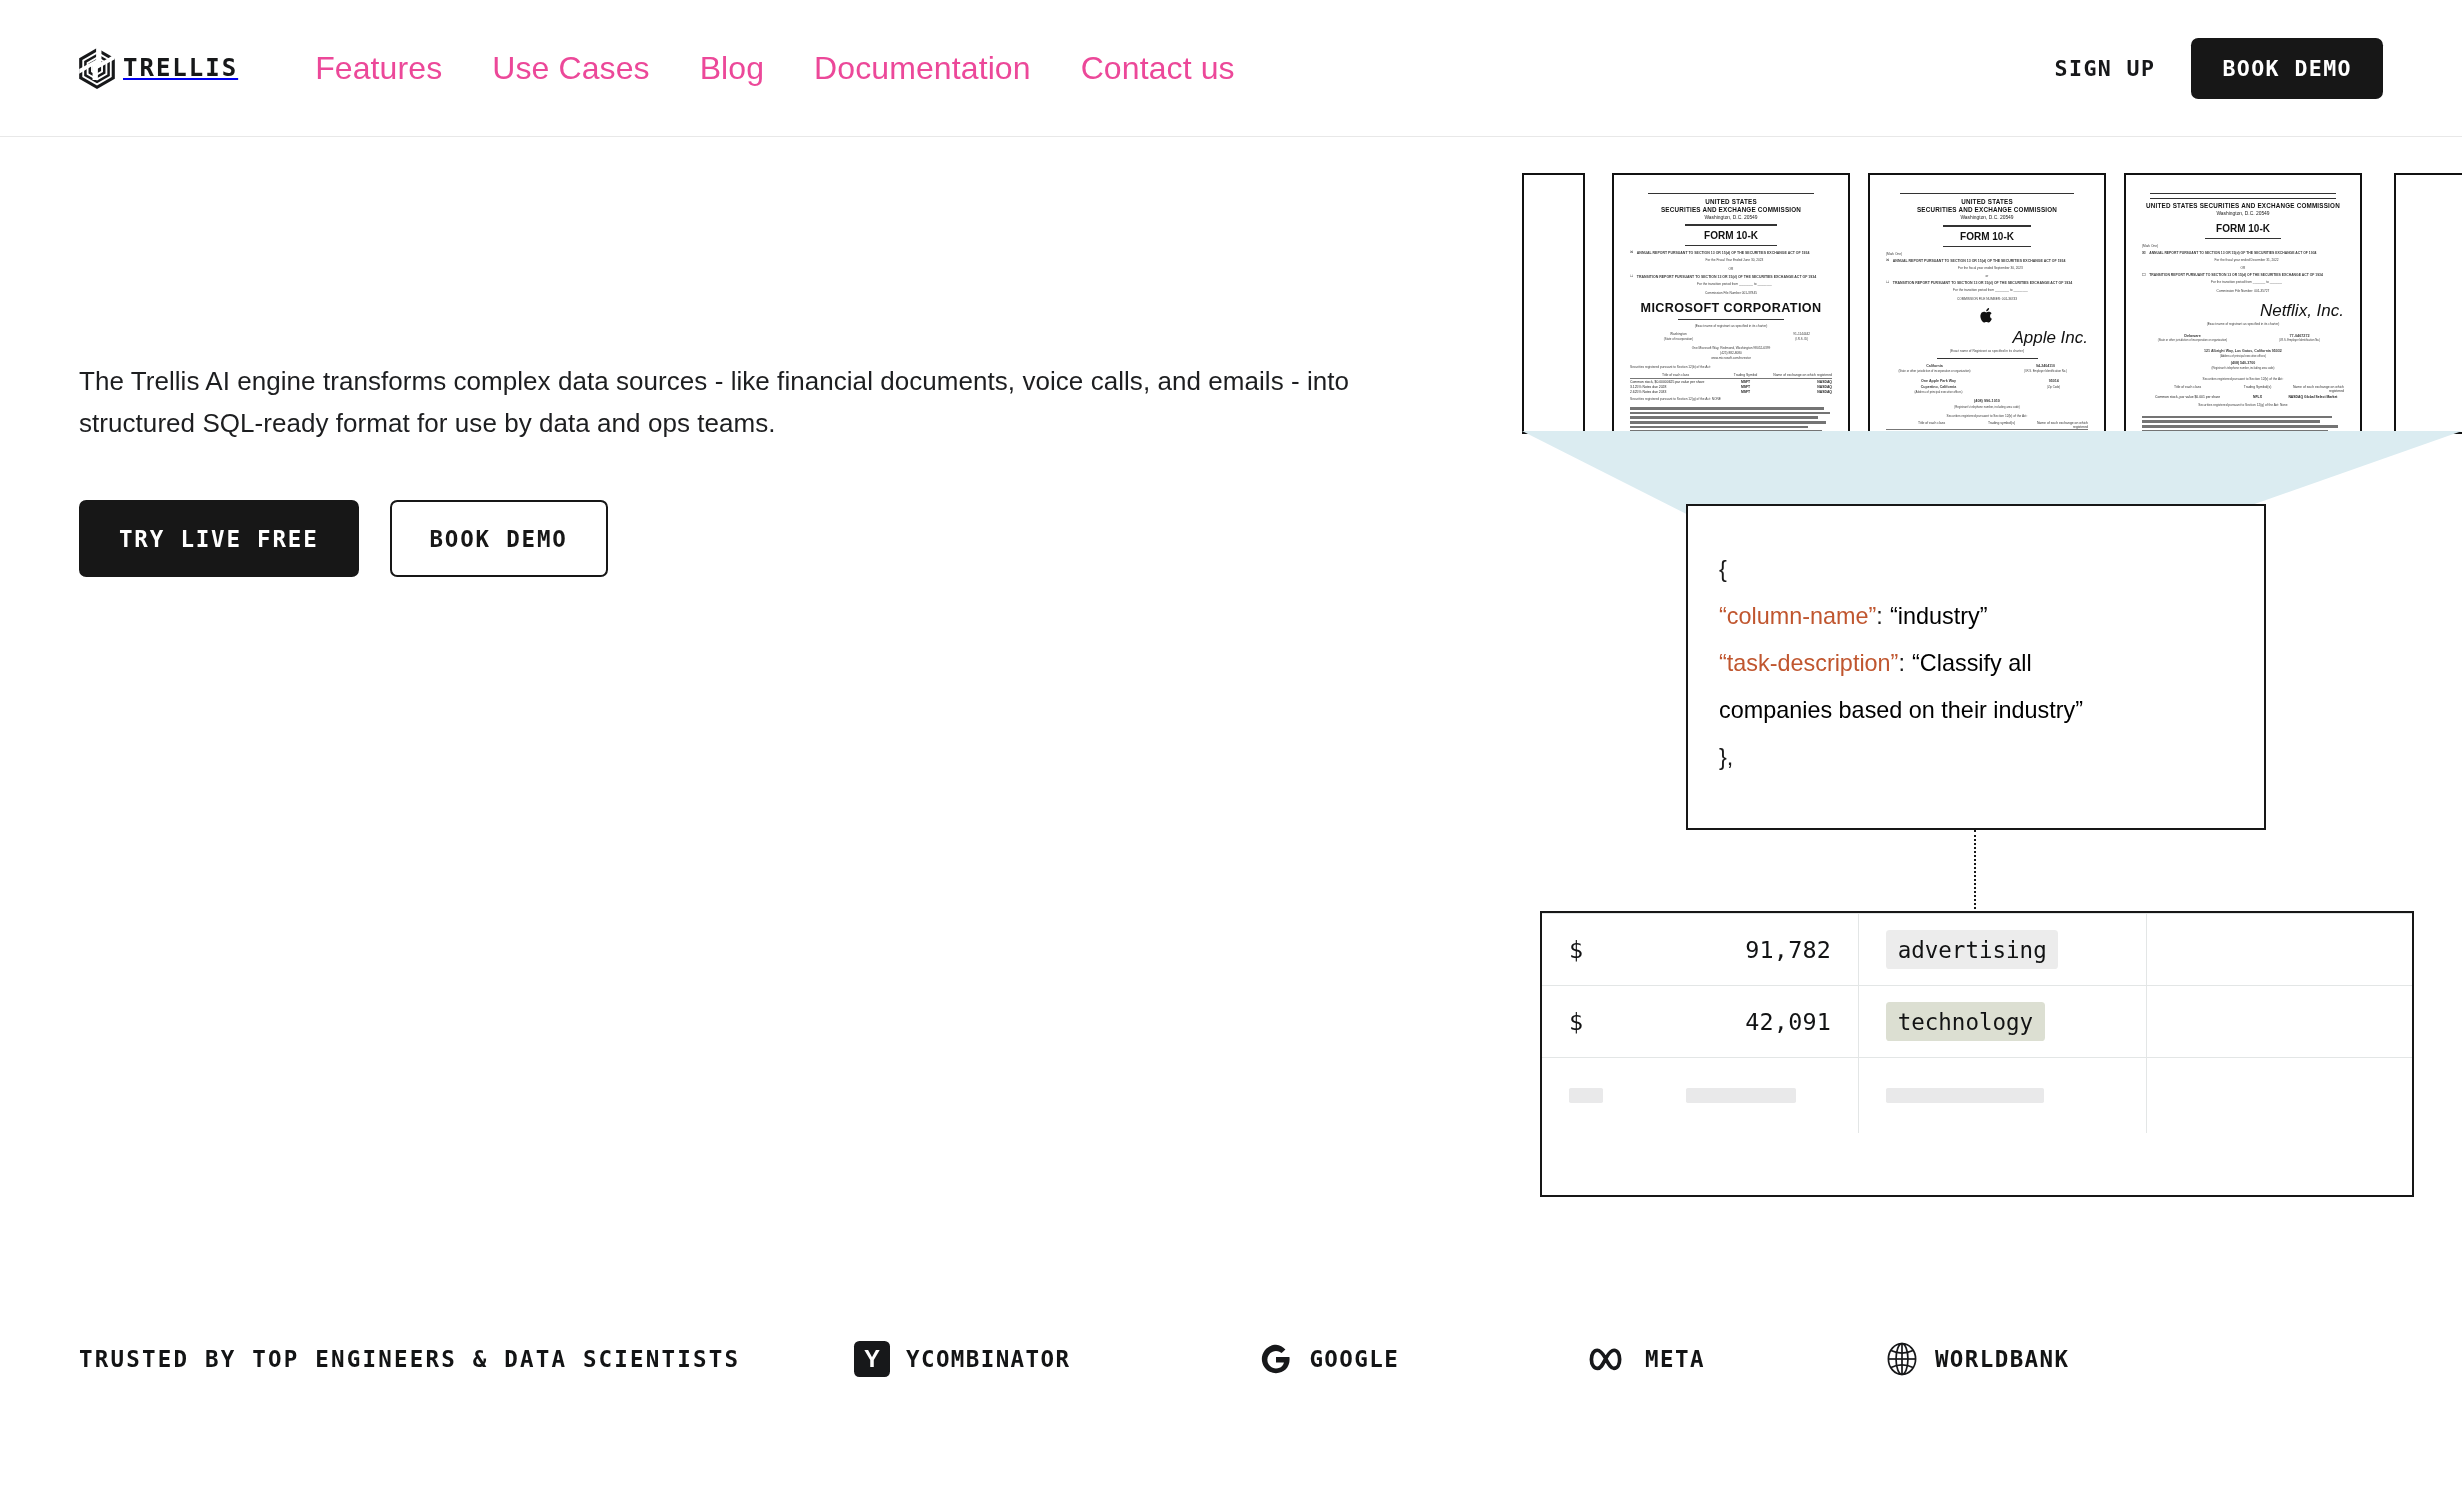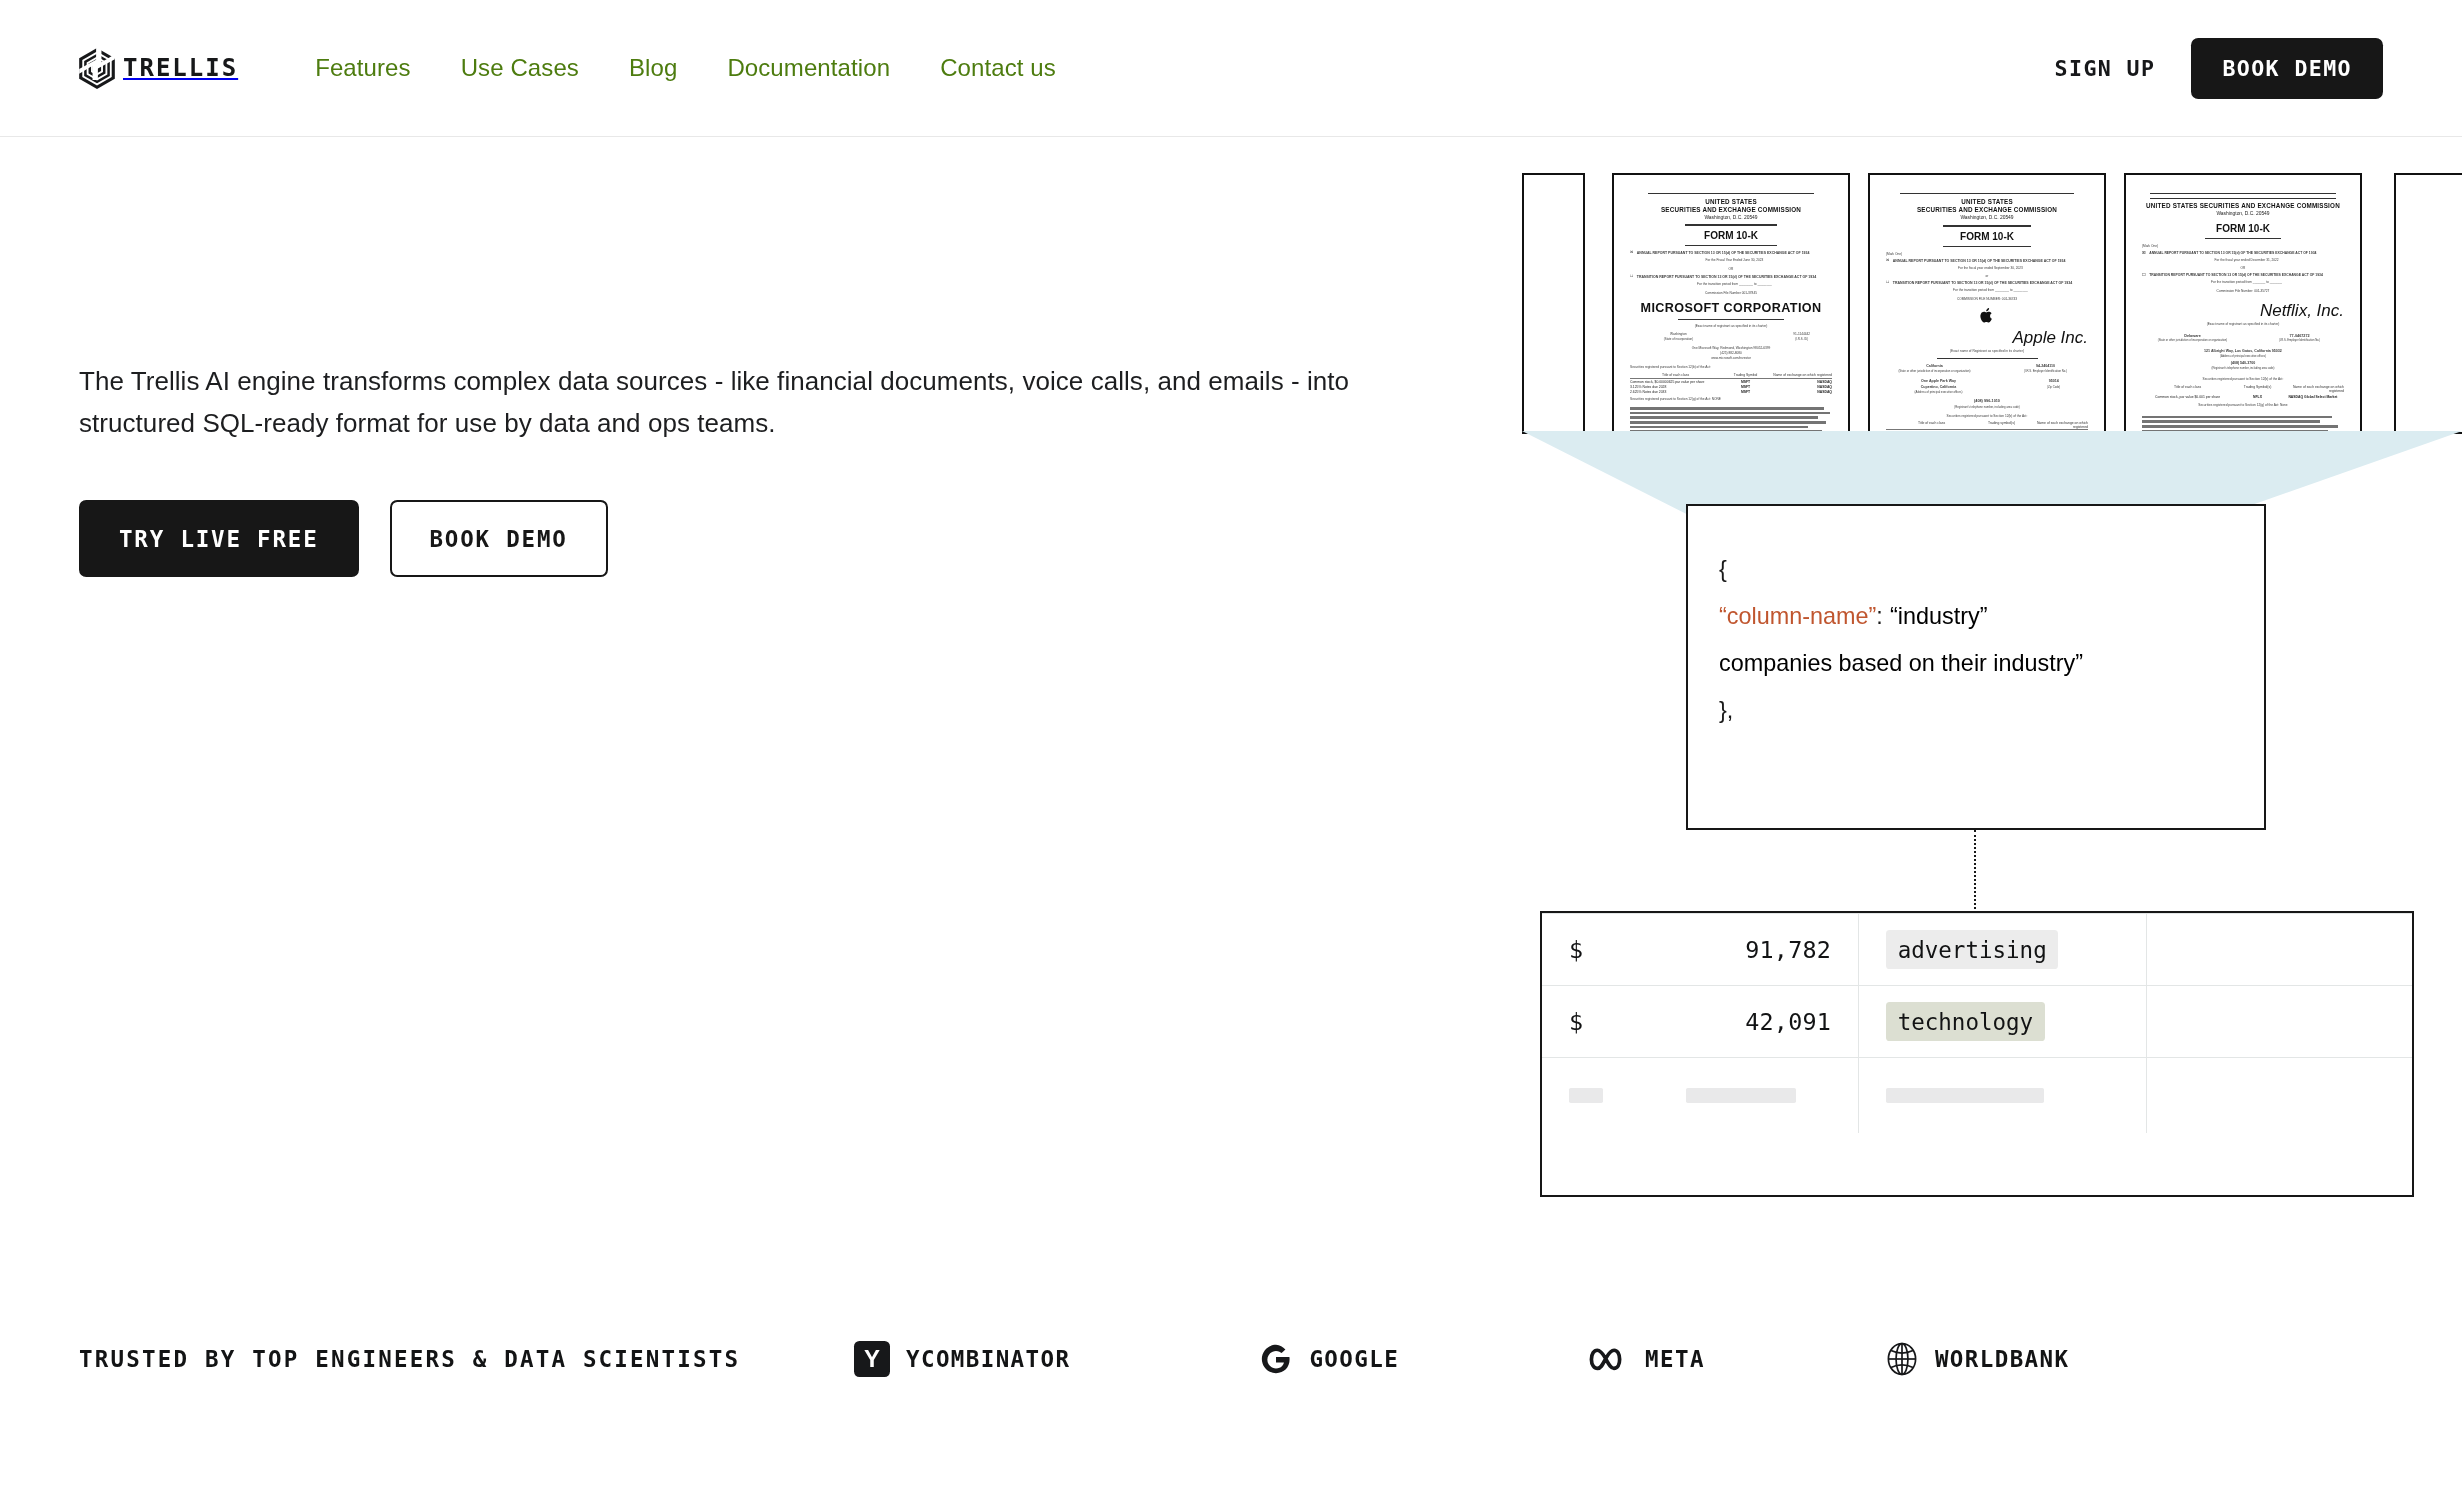--- a/index.html
+++ b/index.html
@@ -20,21 +20,21 @@
     background: #fff;
   }
   .brand { display: flex; align-items: center; gap: 8px; margin-right: 52px; }
   .brand-mark { width: 36px; height: 41px; display:block; }
   .brand-text {
     font-family: "DejaVu Sans Mono", monospace;
     font-size: 24px; font-weight: 700; letter-spacing: 2px; color: #17181a;
   }
   .nav-links { display: flex; align-items: center; gap: 0; }
   .nav-link {
-    font-size: 24px; color: #4d7c0f; text-decoration: none;
+    font-size: 32px; color: #ec4899; text-decoration: none;
     padding: 0 25px; white-space: nowrap; letter-spacing: 0.1px;
   }
   .nav-right { margin-left: auto; display: flex; align-items: center; gap: 36px; }
   .signup {
     font-family: "DejaVu Sans Mono", monospace;
     font-size: 21.6px; font-weight: 700; letter-spacing: 1.4px;
     color: #17181a; text-decoration: none;
   }
   .btn-demo-nav {
     font-family: "DejaVu Sans Mono", monospace;
@@ -426,20 +426,23 @@
     <polygon points="0,0 1044,0 760,100 198,100" fill="#dbecf1"></polygon>
   </svg>
 
   <div class="json-card">
     <div class="json-wrap">
       <div>{</div>
       <div class="json-line">
         <span class="j-key">“column-name”</span><span class="j-colon">:</span><span class="j-val" style="padding-left:7.2px;">“industry”</span>
       </div>
       <div class="json-line">
+        <span class="j-key">“task-description”</span><span class="j-colon">:</span><span class="j-val" style="padding-left:7.2px;">“Classify all</span>
+      </div>
+      <div class="json-line">
         <span class="j-val">companies based on their industry”</span>
       </div>
       <div>},</div>
     </div>
   </div>
 
   <div class="dotline"></div>
 
   <div class="data-table">
 

